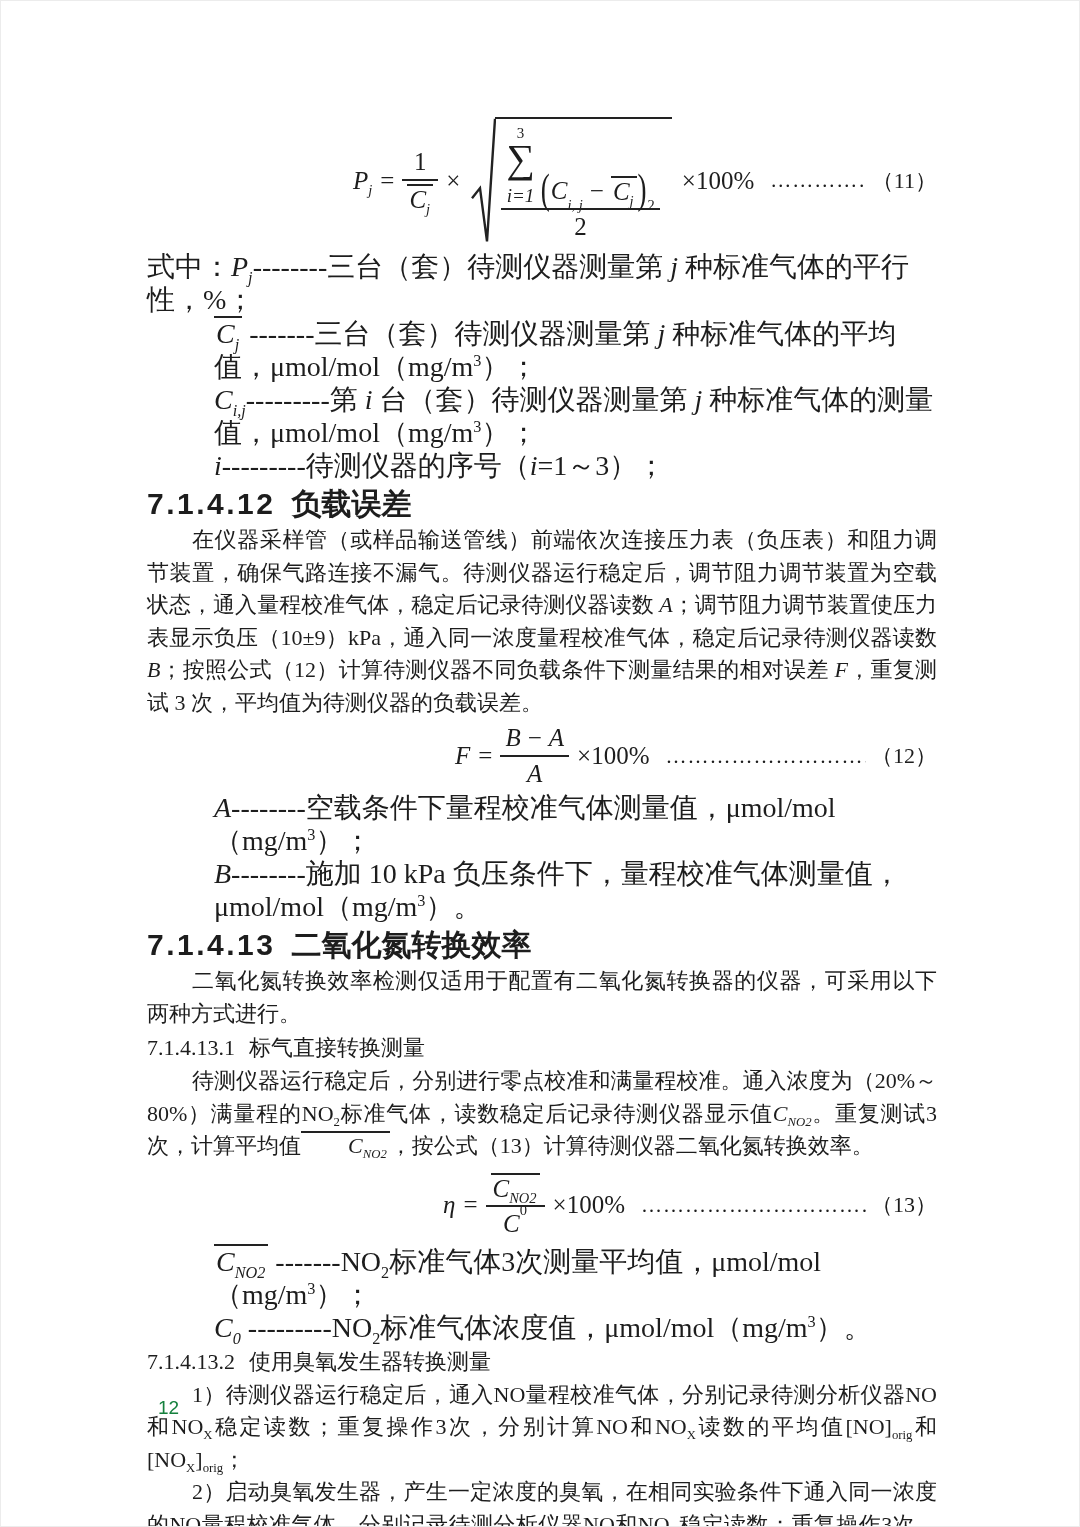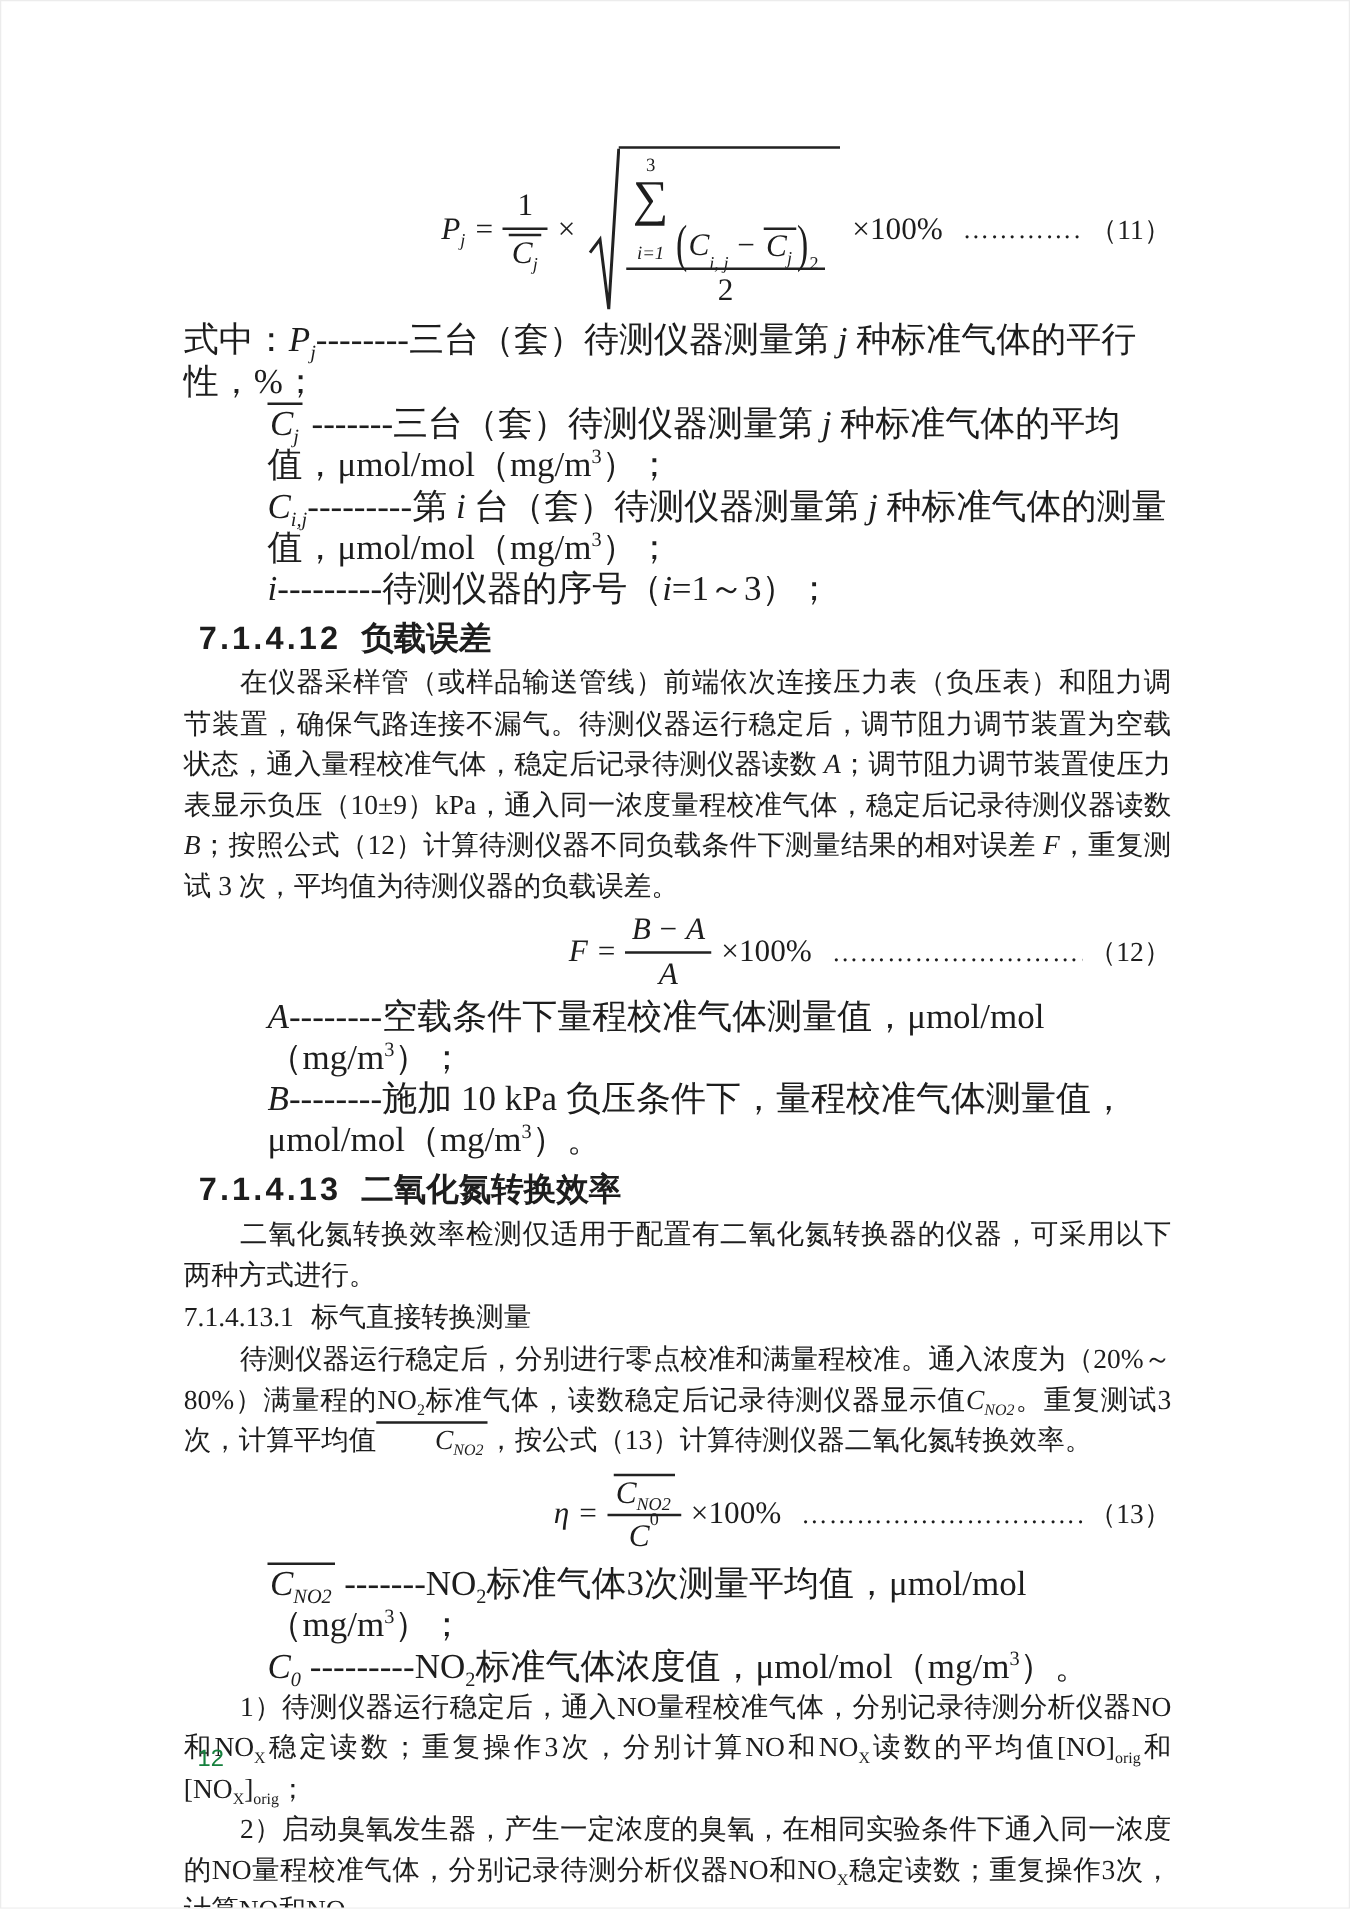--- a/index.html
+++ b/index.html
@@ -12,21 +12,21 @@
 
   
   .para { font-size:22px; line-height:32.5px; text-align:justify; }
   .indent2 { text-indent:45px; }
   .var { font-style:italic; font-family:"Liberation Serif","DejaVu Serif",serif; }
   sub, sup { font-size:0.58em; line-height:0; }
   sub.var, sup.var { font-style:italic; }
 
   
   .h2 { font-family:"Liberation Sans","DejaVu Sans",sans-serif; font-weight:bold;
-        font-size:26px; line-height:30px; margin:7px 12px 5px; }
+        font-size:30px; line-height:30px; margin:7px 0 5px; }
   .h2 .hnum { letter-spacing:2.5px; margin-right:16px; }
   .h3 { font-size:22px; line-height:30px; font-weight:normal; margin:3px 0 2px; }
   .h3 .hnum { margin-right:14px; }
 
   
   .where { margin:1px 0 0; }
   .where-line { font-size:28px; line-height:33px; }
   .where-line.cont { padding-left:67px; }
 
   
@@ -51,21 +51,21 @@
 
   .sqrt { display:inline-flex; align-items:stretch; margin:0 2px; }
   .rad  { flex:0 0 26px; width:26px; }
   .radicand { border-top:2.5px solid #222; margin-left:-1px;
               display:flex; align-items:center; padding:7px 12px 3px 6px; }
 
   .sum { display:inline-flex; flex-direction:column; align-items:center;
          line-height:1; margin-right:5px; }
   .sum-top { font-size:15px; margin-bottom:1px; }
   .sigma   { font-size:40px; line-height:0.85; font-style:normal; }
-  .sum-bot { font-size:15px; font-style:italic; margin-top:20px; }
+  .sum-bot { font-size:19px; font-style:italic; margin-top:10px; }
   .paren { display:inline-block; transform:scaleY(1.55); font-size:27px; margin:0 1px; }
 
   .pageno { position:absolute; left:157px; top:1396px; font-size:19px;
             font-family:"Liberation Sans","DejaVu Sans",sans-serif; color:#15803d; }
 </style>
 </head>
 <body>
 
 <div class="page">
   <div class="content">
@@ -163,20 +163,21 @@
       <span class="op">×100%</span>
       <span class="dots">……………………………......…</span>
       <span class="eq-no">（13）</span>
     </div>
 
     <div class="where">
       <div class="where-line cont"><span class="mean"><i class="var">C</i><sub class="var">NO2</sub></span><span> -------</span><span>NO</span><sub>2</sub><span>标准气体3次测量平均值，μmol/mol（mg/m</span><sup>3</sup><span>）；</span></div>
       <div class="where-line cont"><i class="var">C</i><sub class="var">0</sub><span> ---------</span><span>NO</span><sub>2</sub><span>标准气体浓度值，μmol/mol（mg/m</span><sup>3</sup><span>）。</span></div>
     </div>
 
+    <div class="h3"><span class="hnum">7.1.4.13.2</span><span>使用臭氧发生器转换测量</span></div>
 
     <div class="para indent2"><span>1）待测仪器运行稳定后，通入NO量程校准气体，分别记录待测分析仪器NO和NO</span><sub>X</sub><span>稳定读数；重复操作3次，分别计算NO和NO</span><sub>X</sub><span>读数的平均值[NO]</span><sub>orig</sub><span>和[NO</span><sub>X</sub><span>]</span><sub>orig</sub><span>；</span></div>
 
     <div class="para indent2"><span>2）启动臭氧发生器，产生一定浓度的臭氧，在相同实验条件下通入同一浓度的NO量程校准气体，分别记录待测分析仪器NO和NO</span><sub>X</sub><span>稳定读数；重复操作3次，计算NO和NO</span></div>
 
   </div>
 
   <div class="pageno">12</div>
 </div>
 

